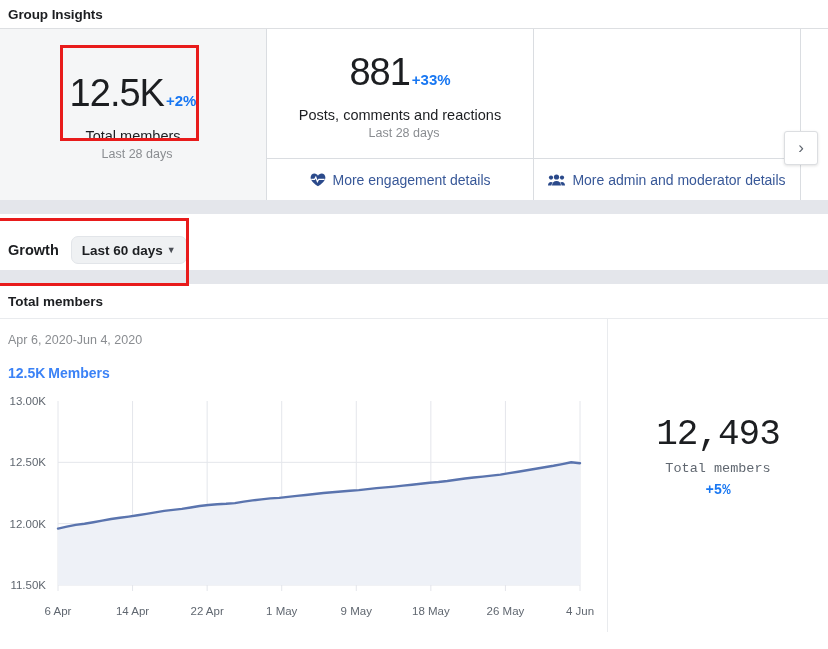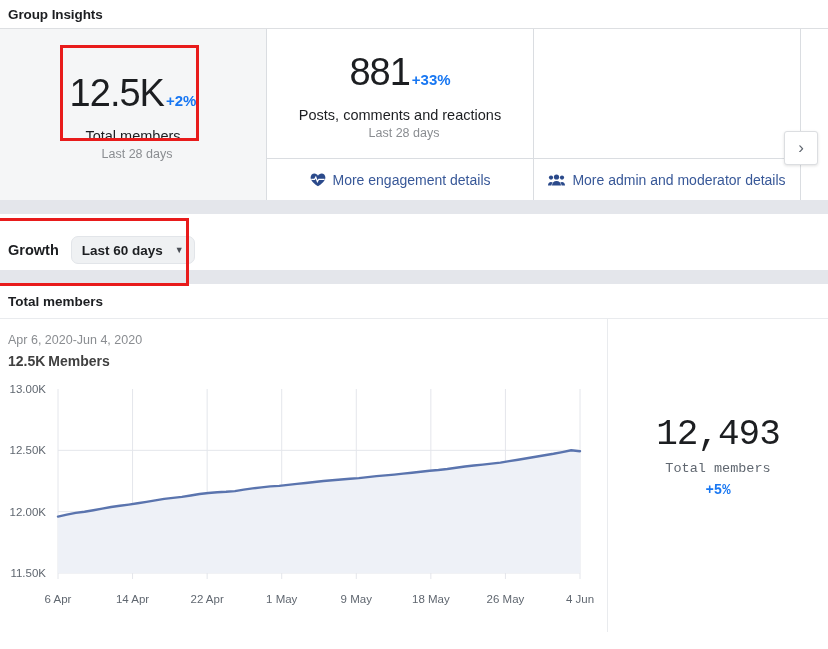--- a/index.html
+++ b/index.html
@@ -97,21 +97,21 @@
     display: flex; align-items: center;
     padding: 16px 16px 0 8px;
   }
   .growth-label {
     font-size: 14.5px; font-weight: bold; color: #1c1e21;
   }
   .dropdown {
     margin-left: 12px;
     height: 28px; padding: 0 10px;
     background: #eff1f3; border: 1px solid #e2e5e9; border-radius: 7px;
-    display: flex; align-items: center; gap: 12px;
+    display: flex; align-items: center; gap: 4px;
     font-size: 13.5px; color: #1c1e21; font-weight: bold;
   }
   .caret { font-size: 9px; color: #4b4f56; }
   .download {
     margin-left: auto;
     display: flex; align-items: center; gap: 7px;
     color: #385898; font-size: 14.5px;
   }
 
   
@@ -120,21 +120,21 @@
     height: 35px; display: flex; align-items: center;
     padding-left: 8px;
     border-bottom: 1px solid #e9ebee;
   }
   .panel-title { font-size: 13.5px; font-weight: bold; color: #1c1e21; }
 
   .panel-body { display: flex; height: 313px; }
   .chart-side { width: 608px; position: relative; border-right: 1px solid #e9ebee; }
   .chart-meta { padding: 14px 0 0 8px; }
   .chart-range { font-size: 12.5px; color: #8a8d91; }
-  .chart-metric { font-size: 14px; font-weight: bold; color: #404040; margin-top: 6px; }
+  .chart-metric { font-size: 14px; font-weight: bold; color: #3b82f6; margin-top: 18px; }
   .chart-metric .m2 { margin-left: 3px; }
 
   .plot-wrap { position: relative; margin-top: 12px; height: 240px; }
   svg.plot { display: block; }
 
   .stats-side {
     flex: 1;
     display: flex; flex-direction: column;
     align-items: center; justify-content: center;
     padding-bottom: 40px;

